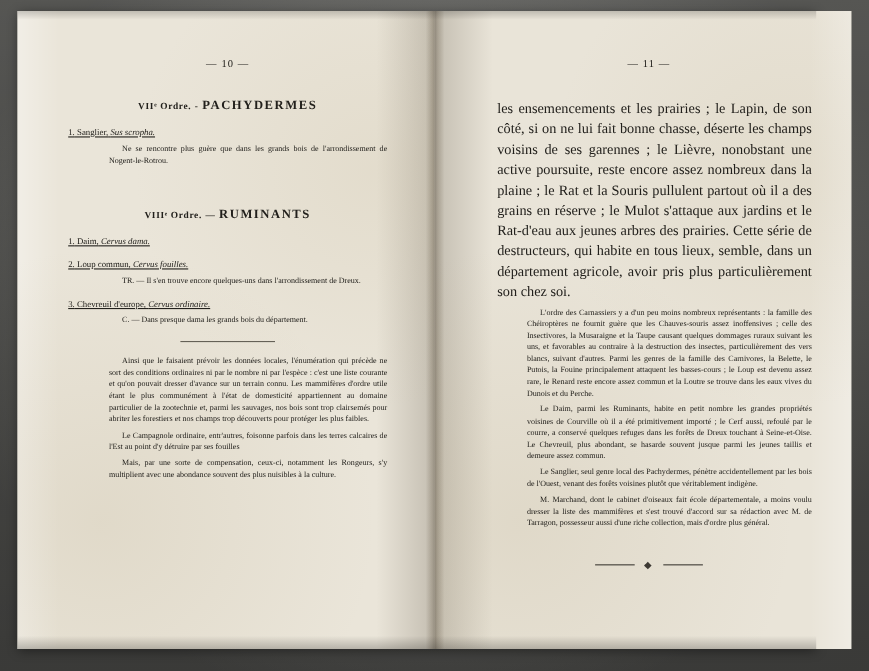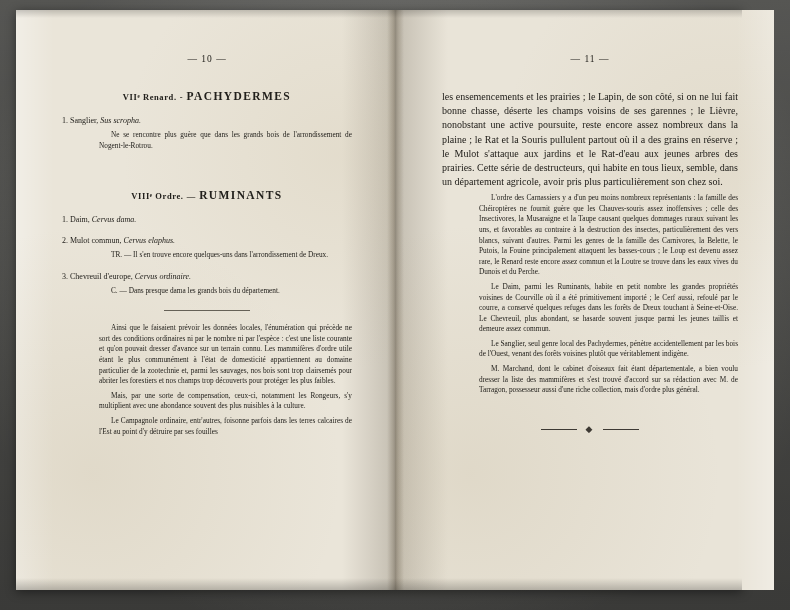--- a/index.html
+++ b/index.html
@@ -106,27 +106,29 @@
     font-weight: bold;
     letter-spacing: 0.6px;
     margin: 16px 0 14px 0;
   }
   .hd .sm { font-size: 8.5px; }
   .hd .big { font-size: 11.5px; letter-spacing: 1.4px; margin-top: 24px; }
   .entry {
     font-size: 8px;
     margin-top: 11px;
     line-height: 1.25;
+    text-decoration: underline;
   }
   .entry .sp { font-style: italic; }
   .line {
-    font-size: 10px;
+    font-size: 13px;
     line-height: 1.42;
     text-align: justify;
     margin-top: 3px;
+    margin-left: 10px;
   }
   .para {
     font-size: 7.3px;
     line-height: 1.45;
     text-align: justify;
     text-indent: 12px;
     margin-top: 4px;
     margin-left: 37px;
   }
   .para.first { margin-top: 0; }
@@ -180,21 +182,21 @@
   <div class="bg-vignette"></div>
 
   <div class="book">
     <div class="page left">
       <div class="paper-grain"></div>
 
       <div class="col left">
         <div class="folio">— 10 —</div>
 
         <div class="hd">
-          <span class="sm">VIIᵉ Renard.</span>
+          <span class="sm">VIIᵉ Ordre.</span>
           <span class="sm">-</span>
           <span class="big">PACHYDERMES</span>
         </div>
 
         <div class="entry">
           <span>1.</span>
           <span>Sanglier,</span>
           <span class="sp">Sus scropha.</span>
         </div>
         <div class="para">Ne se rencontre plus guère que dans les grands bois de l'arrondissement de Nogent-le-Rotrou.</div>
@@ -208,51 +210,51 @@
         </div>
 
         <div class="entry">
           <span>1.</span>
           <span>Daim,</span>
           <span class="sp">Cervus dama.</span>
         </div>
 
         <div class="entry">
           <span>2.</span>
-          <span>Mulot commun,</span>
-          <span class="sp">Cervus elaphus.</span>
+          <span>Loup commun,</span>
+          <span class="sp">Cervus fouilles.</span>
         </div>
         <div class="para">TR. — Il s'en trouve encore quelques-uns dans l'arrondissement de Dreux.</div>
 
         <div class="entry">
           <span>3.</span>
           <span>Chevreuil d'europe,</span>
           <span class="sp">Cervus ordinaire.</span>
         </div>
         <div class="para">C. — Dans presque dama les grands bois du département.</div>
 
         <div class="rule-short"></div>
 
         <div class="para first">Ainsi que le faisaient prévoir les données locales, l'énumération qui précède ne sort des conditions ordinaires ni par le nombre ni par l'espèce : c'est une liste courante et qu'on pouvait dresser d'avance sur un terrain connu. Les mammifères d'ordre utile étant le plus communément à l'état de domesticité appartiennent au domaine particulier de la zootechnie et, parmi les sauvages, nos bois sont trop clairsemés pour abriter les forestiers et nos champs trop découverts pour protéger les plus faibles.</div>
+        <div class="para">Le Campagnole ordinaire, entr'autres, foisonne parfois dans les terres calcaires de l'Est au point d'y détruire par ses fouilles</div>
         <div class="para">Mais, par une sorte de compensation, ceux-ci, notamment les Rongeurs, s'y multiplient avec une abondance souvent des plus nuisibles à la culture.</div>
-        <div class="para">Le Campagnole ordinaire, entr'autres, foisonne parfois dans les terres calcaires de l'Est au point d'y détruire par ses fouilles</div>
       </div>
     </div>
 
     <div class="page right">
       <div class="paper-grain"></div>
     </div>
 
     <div class="col right">
       <div class="folio">— 11 —</div>
       <div class="line">les ensemencements et les prairies ; le Lapin, de son côté, si on ne lui fait bonne chasse, déserte les champs voisins de ses garennes ; le Lièvre, nonobstant une active poursuite, reste encore assez nombreux dans la plaine ; le Rat et la Souris pullulent partout où il a des grains en réserve ; le Mulot s'attaque aux jardins et le Rat-d'eau aux jeunes arbres des prairies. Cette série de destructeurs, qui habite en tous lieux, semble, dans un département agricole, avoir pris plus particulièrement son chez soi.</div>
       <div class="para">L'ordre des Carnassiers y a d'un peu moins nombreux représentants : la famille des Chéiroptères ne fournit guère que les Chauves-souris assez inoffensives ; celle des Insectivores, la Musaraigne et la Taupe causant quelques dommages ruraux suivant les uns, et favorables au contraire à la destruction des insectes, particulièrement des vers blancs, suivant d'autres. Parmi les genres de la famille des Carnivores, la Belette, le Putois, la Fouine principalement attaquent les basses-cours ; le Loup est devenu assez rare, le Renard reste encore assez commun et la Loutre se trouve dans les eaux vives du Dunois et du Perche.</div>
       <div class="para">Le Daim, parmi les Ruminants, habite en petit nombre les grandes propriétés voisines de Courville où il a été primitivement importé ; le Cerf aussi, refoulé par le courre, a conservé quelques refuges dans les forêts de Dreux touchant à Seine-et-Oise. Le Chevreuil, plus abondant, se hasarde souvent jusque parmi les jeunes taillis et demeure assez commun.</div>
       <div class="para">Le Sanglier, seul genre local des Pachydermes, pénètre accidentellement par les bois de l'Ouest, venant des forêts voisines plutôt que véritablement indigène.</div>
-      <div class="para">M. Marchand, dont le cabinet d'oiseaux fait étant départementale, a bien voulu dresser la liste des mammifères et s'est trouvé d'accord sur sa rédaction avec M. de Tarragon, possesseur aussi d'une riche collection, mais d'ordre plus général.</div>
+      <div class="para">M. Marchand, dont le cabinet d'oiseaux fait école départementale, a moins voulu dresser la liste des mammifères et s'est trouvé d'accord sur sa rédaction avec M. de Tarragon, possesseur aussi d'une riche collection, mais d'ordre plus général.</div>
 
       <div class="ornament">
         <span class="bar"></span>
         <span class="dia">◆</span>
         <span class="bar"></span>
       </div>
     </div>
 
     <div class="gutter"></div>
     <div class="edge-shadow-top"></div>

